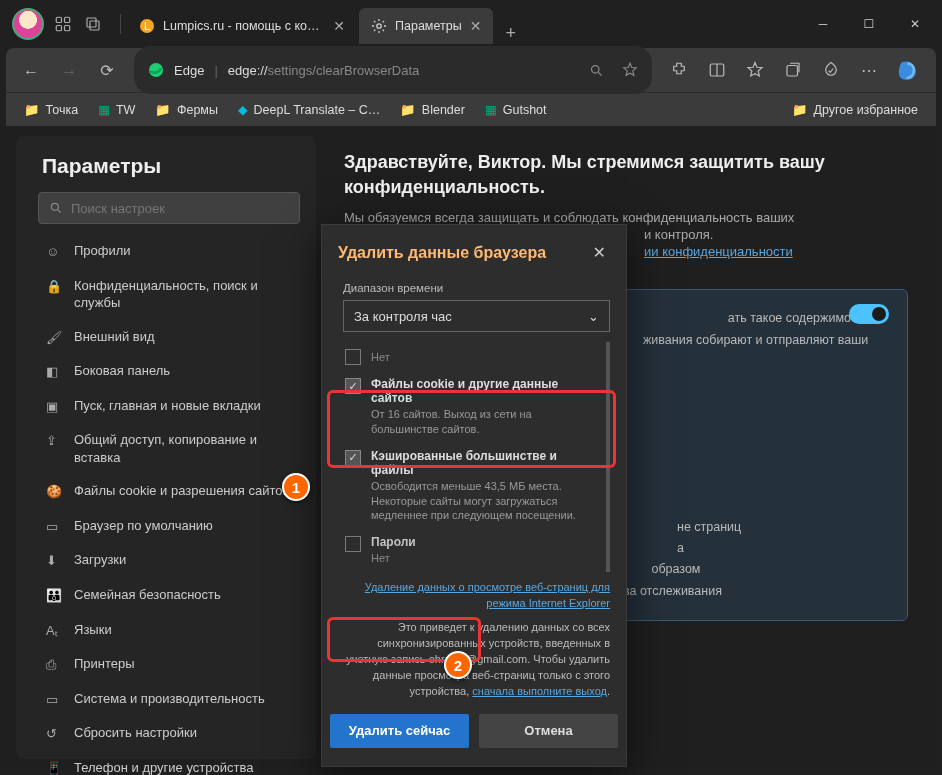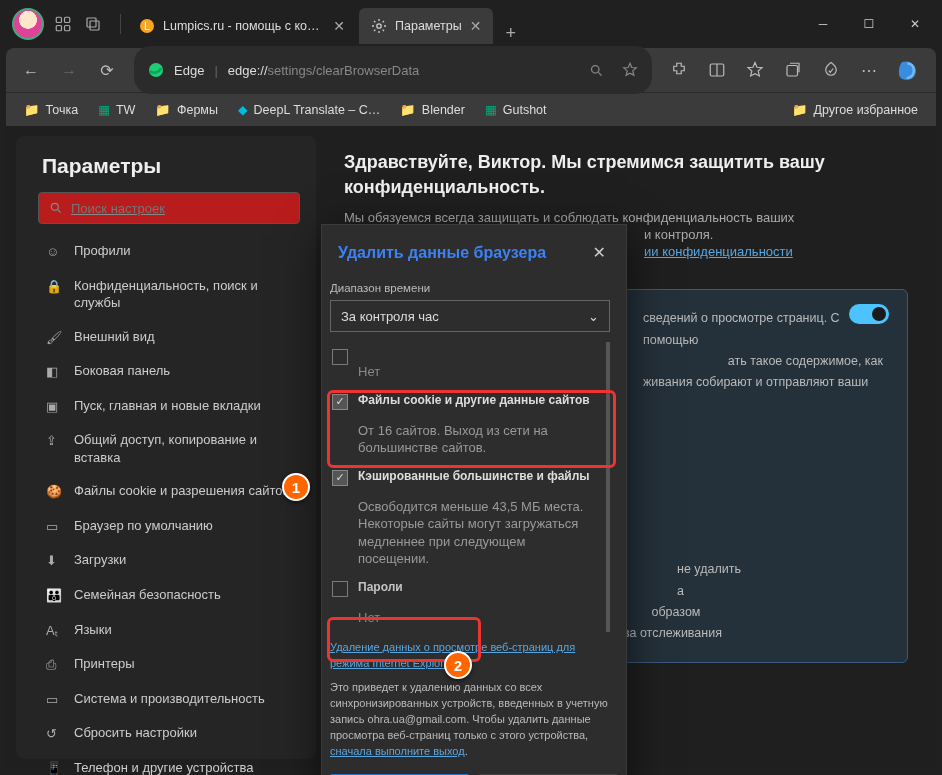--- a/index.html
+++ b/index.html
@@ -35,54 +35,54 @@
 
 .bookmarkbar { height: 34px; background: #3b3b3b; display: flex; align-items: center; padding: 0 10px; gap: 4px; font-size: 12.5px; margin: 0 6px; border-top:1px solid #2a2a2a; }
 .bm { display: flex; align-items: center; gap: 6px; padding: 4px 8px; color: #ddd; border-radius:4px; }
 .bm .folder { color: #e8b23a; }
 .spacer { flex: 1; }
 
 
 .content { display: flex; position: absolute; top: 126px; left: 6px; right: 6px; bottom: 6px; background: #1f1f1f; }
 .sidebar { width: 300px; background: #252525; padding: 18px 8px 8px 18px; border-radius: 8px; margin: 10px 0 10px 10px; }
 .sidebar h1 { font-size: 21px; font-weight: 600; color: #eee; margin-bottom: 14px; padding-left: 8px; }
-.searchbox { display:flex; align-items:center; border:1px solid #555; border-radius:4px; height:32px; padding:8px 10px; margin: 0 8px 10px 4px; color:#888; background:#b91c1c;text-decoration:underline; }
+.searchbox { display:flex; align-items:center; border:1px solid #555; border-radius:4px; height:32px; padding:8px 10px; margin: 0 8px 10px 4px; color:#888; background:#404040; }
 .searchbox input { background:transparent; border:none; color:#bbb; font-size:13px; flex:1; outline:none; }
 .navlist { list-style: none; }
 .navlist li { display: flex; align-items: flex-start; padding: 8px 10px 8px 12px; gap: 12px; font-size: 13px; color: #ccc; border-radius: 4px; line-height:1.35; }
 .navlist li .ico { width:16px; flex:none; color:#aaa; margin-top:1px; }
 
 .main { flex: 1; padding: 24px 28px; overflow: hidden; position: relative; }
 .main h2 { font-size: 18px; font-weight: 600; color: #eee; line-height:1.4; max-width: 520px; }
 .main p.sub { font-size: 13px; color: #aaa; margin-top: 10px; max-width: 520px; }
 .main a.link { color: #5aa7e0; text-decoration: underline; }
 
 .card { border:1px solid #444; border-radius:6px; padding: 18px 20px 18px 28px; margin-top: 16px; position:relative; }
 .card .frag { font-size: 12.5px; color:#bbb; line-height:1.7; max-width: 510px; }
 .card .bullet { padding-left:14px; position:relative; }
 .card .bullet::before { content:"•"; position:absolute; left:0; color:#888; }
 .toggle { position:absolute; right:18px; top:14px; width:40px; height:20px; background:#4cc2ff; border-radius:10px; }
 .toggle::after { content:""; position:absolute; width:14px; height:14px; background:#1a1a1a; border-radius:50%; right:3px; top:3px; }
 .modal { position: absolute; left: 321px; top: 224px; width: 306px; background: #2d2d2d; border:1px solid #3a3a3a; box-shadow: 0 10px 40px rgba(0,0,0,0.6); padding: 0 0 18px 0; }
 .modal-header { display:flex; justify-content:space-between; align-items:center; padding: 14px 16px 8px 16px; }
-.modal-title { font-size: 16px; font-weight:600; color:#3b82f6; }
+.modal-title { font-size: 16px; font-weight:600; color:#fdba74; }
 .modal-close { color:#ccc; font-size:16px; padding:4px; }
-.modal-body { padding: 4px 16px 0 8px; font-size: 11.5px; color:#bbb; }
+.modal-body { padding: 4px 16px 0 21px; font-size: 11.5px; color:#bbb; }
 .modal-body .label { font-size: 11.5px; margin: 4px 0 6px; }
 .timerange { width: 100%; height: 32px; border:1px solid #666; background:#2d2d2d; color:#ddd; display:flex; align-items:center; justify-content:space-between; padding:0 10px; font-size:13px; }
 .checklist { position:relative; border-right: 4px solid #555; padding-right: 4px; margin-top: 10px; }
 .check-item { display:flex; gap: 10px; padding: 6px 2px; align-items:flex-start; }
 .check-item.dim { opacity: 0.85; }
 .cbox { width:16px; height:16px; border:1px solid #888; flex:none; margin-top:1px; display:flex; align-items:center; justify-content:center; font-size:11px; color:#ddd; }
 .cbox.checked { background:#555; }
 .ci-text .t { font-size:12px; font-weight:600; color:#ddd; }
-.ci-text .d { font-size:13px; color:#999; line-height:1.35; margin-top:15px; }
+.ci-text .d { font-size:11px; color:#999; line-height:1.35; margin-top:2px; }
 .hl-red { position:absolute; border:3px solid #e33; border-radius:6px; pointer-events:none; z-index:20; }
 .num-badge { position:absolute; width:28px; height:28px; border-radius:50%; background:#f60; border:2px solid #fff; color:#fff; font-weight:bold; display:flex; align-items:center; justify-content:center; font-size:15px; z-index:30; box-shadow:0 2px 4px rgba(0,0,0,.5); }
-.modal .note { font-size:11px; color:#bbb; line-height:1.45; margin: 8px 0 4px; }
+.modal .note { font-size:11px; color:#bbb; line-height:1.45; margin: 8px 0 4px; text-align: right; }
 .modal .note a { color:#5aa7e0; text-decoration:underline; }
 .modal-actions { display:flex; gap:10px; padding: 10px 8px 0; }
 .btn { flex:1; height:34px; display:flex; align-items:center; justify-content:center; font-size:13px; border-radius:2px;font-weight:bold; }
 .btn.primary { background:#2374cc; color:#fff; font-weight:600; }
 .btn.secondary { background:#444; color:#ddd; }
 
 svg { display:block; }
 </style>
 </head>
 <body>
@@ -308,26 +308,25 @@
   </div>
 
   <div class="main">
     <h2>Здравствуйте, Виктор. Мы стремимся защитить вашу конфиденциальность.</h2>
     <p class="sub"><span>Мы обязуемся всегда защищать и соблюдать конфиденциальность ваших</span></p>
     <p class="sub" style="margin-top:2px;padding-left:300px;"><span>и контроля.</span></p>
     <p class="sub" style="margin-top:2px;padding-left:300px;"><a class="link">ии конфиденциальности</a></p>
 
     <div class="card" style="margin-top:30px;border-color:#3a5a7a;background:#24303a;">
       <div class="toggle"></div>
-      <div class="frag" style="padding-left:270px;">сведений о просмотре страниц. С помощью</div>
       <div class="frag" style="padding-left:270px;text-align:right;">ать такое содержимое, как</div>
       <div class="frag" style="padding-left:270px;">живания собирают и отправляют ваши</div>
       <div style="height:70px"></div>
       <div style="height:90px"></div>
-      <div class="frag bullet" style="padding-left:290px;margin-top:6px"><span style="margin-left:14px">не удалить</span></div>
+      <div class="frag bullet" style="padding-left:290px;margin-top:6px"><span style="margin-left:14px">не страниц</span></div>
       <div class="frag bullet" style="padding-left:290px;"><span style="margin-left:14px">а</span></div>
       <div class="frag bullet"><span>Сайты будут работать</span> &nbsp;&nbsp;&nbsp;&nbsp;&nbsp;&nbsp;&nbsp;&nbsp;&nbsp;&nbsp;&nbsp;&nbsp;&nbsp;&nbsp;&nbsp;&nbsp;&nbsp;&nbsp;&nbsp;&nbsp;&nbsp;&nbsp;&nbsp;&nbsp;&nbsp;&nbsp;&nbsp;&nbsp;&nbsp;&nbsp;&nbsp;&nbsp;&nbsp;&nbsp;&nbsp;&nbsp;&nbsp;&nbsp;<span>образом</span></div>
       <div class="frag bullet">Блокируются известные опасные средства отслеживания</div>
     </div>
   </div>
 </div>
 
 <div class="modal">
   <div class="modal-header">
     <div class="modal-title">Удалить данные браузера</div>

